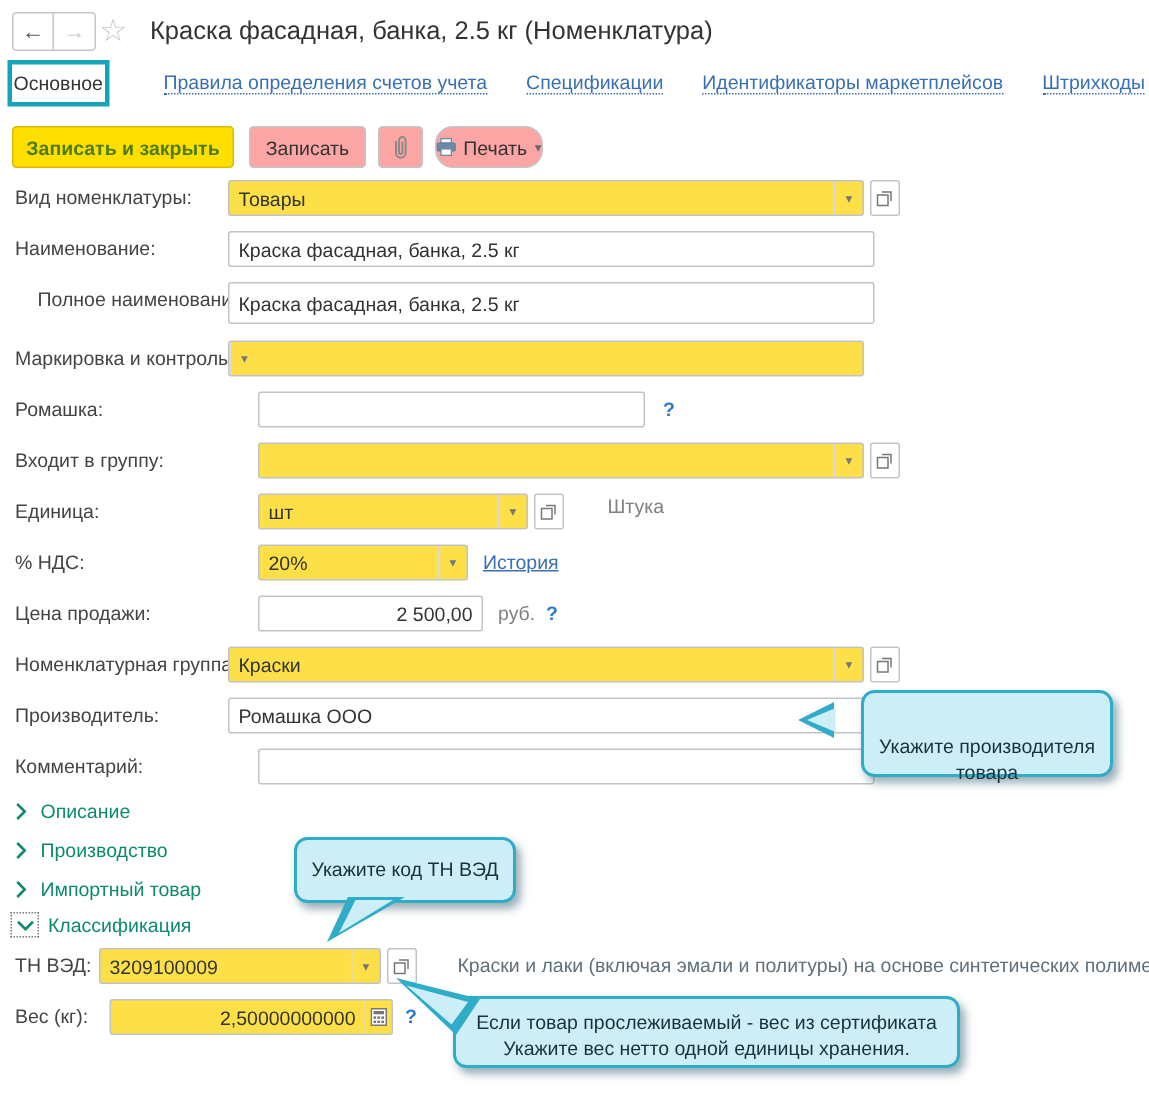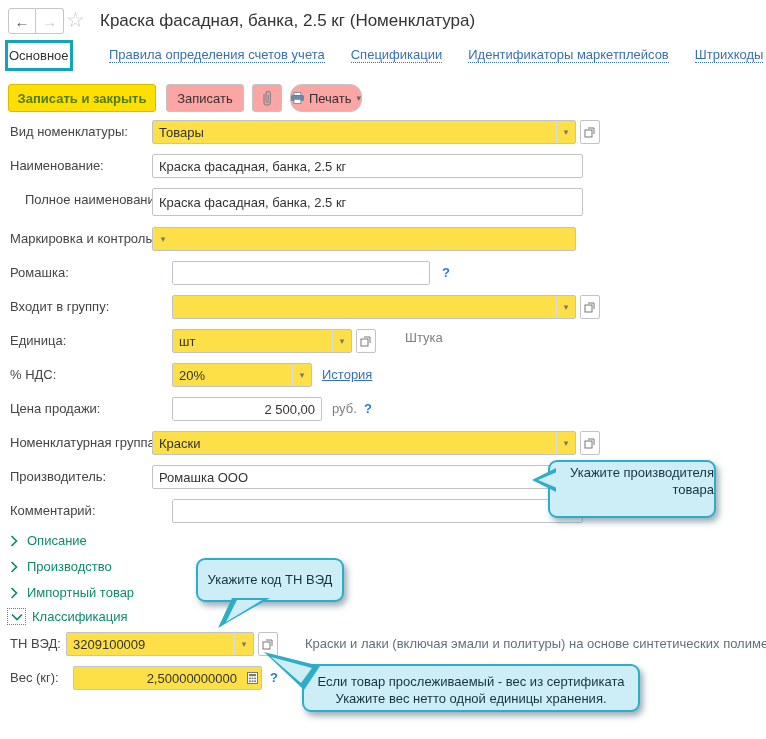--- a/index.html
+++ b/index.html
@@ -226,21 +226,21 @@
           <rect x="4.6" y="5.6" width="1.8" height="1.6" fill="#777"></rect>
           <rect x="7.2" y="5.6" width="1.8" height="1.6" fill="#777"></rect>
           <rect x="2" y="8.4" width="1.8" height="1.6" fill="#777"></rect>
           <rect x="4.6" y="8.4" width="1.8" height="1.6" fill="#777"></rect>
           <rect x="7.2" y="8.4" width="1.8" height="1.6" fill="#777"></rect>
         </svg>
     </span>
   </div>
   <span class="help" style="left:270px;top:670px;">?</span>
 
-  <div class="tip" style="left:548px;top:460px;width:168px;height:58px;padding-top:2px;line-height:17px;text-align:right;">Укажите производителя товара</div>
+  <div class="tip" style="left:574px;top:460px;width:168px;height:58px;padding-top:27px;line-height:17px;">Укажите производителя товара</div>
   <div class="tail t1-outer" style="left:532px;top:468px;"></div>
   <div class="tail t1-inner" style="left:538px;top:472px;"></div>
 
   <div class="tip" style="left:196px;top:558px;width:148px;height:44px;line-height:40px;">Укажите код ТН ВЭД</div>
   <svg class="tail" style="left:212px;top:596px;" width="72" height="34">
     <polygon points="6,32 20,2 58,2" fill="#2fadc8"></polygon>
     <polygon points="14,26 25,4 50,4" fill="#cdeef7"></polygon>
   </svg>
 
   <div class="tip" style="left:302px;top:664px;width:338px;height:48px;padding-top:7px;line-height:17px;">

